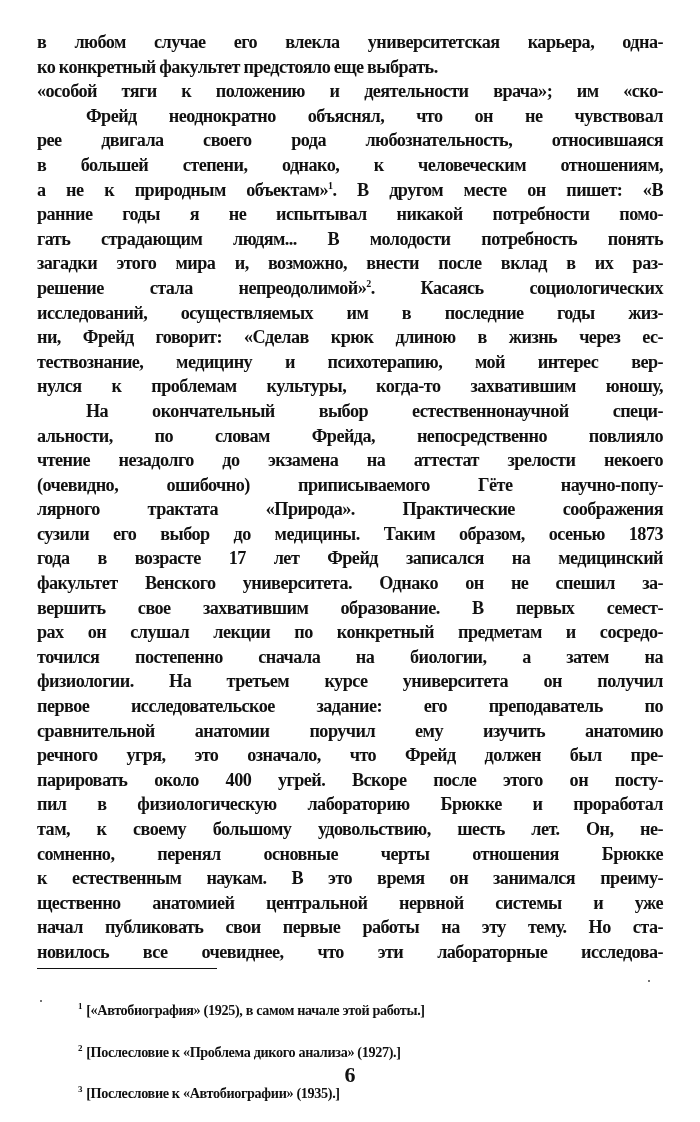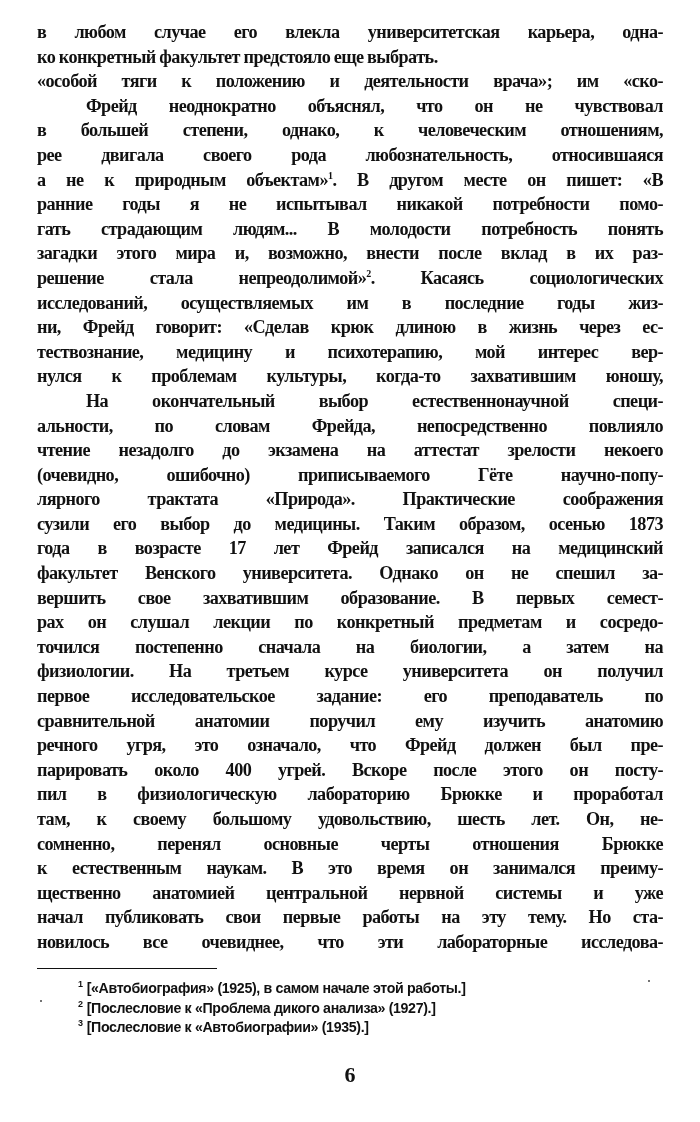--- a/index.html
+++ b/index.html
@@ -11,21 +11,21 @@
       width: 700px;
       height: 1122px;
       position: relative;
       overflow: hidden;
       color: #111111;
       font-family: "DejaVu Serif", "Liberation Serif", serif;
     }
     .page {
       position: absolute;
       left: 37px;
-      top: 20px;
+      top: 30px;
       width: 626px;
     }
     .line {
       display: block;
       height: 24.6px;
       line-height: 24.6px;
       font-size: 18.2px;
       white-space: nowrap;
       text-align: justify;
       text-align-last: justify;
@@ -54,27 +54,28 @@
       border-top: 1.3px solid #111;
     }
     .footnotes {
       position: absolute;
       left: 78px;
       top: 979px;
       width: 560px;
     }
     .fn {
       display: block;
-      font-family: Liberation Sans, sans-serif;
+      font-family: Liberation Serif, serif;
       font-weight: bold;
       font-size: 14.2px;
       line-height: 19.5px;
       height: 19.5px;
       white-space: nowrap;
       letter-spacing: -0.35px;
+      margin-top: 22px;
     }
     .fn .num {
       display: inline-block;
       font-size: 9px;
       vertical-align: 6px;
       margin-right: 4px;
       line-height: 0;
     }
     .page-number {
       position: absolute;
@@ -97,22 +98,22 @@
   </style>
 </head>
 <body>
 
 <div class="page">
   <div id="lines">
       <div class="line"><span>в любом случае его влекла университетская карьера, одна-</span></div>
       <div class="line last"><span>ко конкретный факультет предстояло еще выбрать.</span></div>
       <div class="line"><span>«особой тяги к положению и деятельности врача»; им «ско-</span></div>
       <div class="line indent"><span>Фрейд неоднократно объяснял, что он не чувствовал</span></div>
+      <div class="line"><span>рее двигала своего рода любознательность, относившаяся</span></div>
       <div class="line"><span>в большей степени, однако, к человеческим отношениям,</span></div>
-      <div class="line"><span>рее двигала своего рода любознательность, относившаяся</span></div>
       <div class="line"><span>а не к природным объектам»</span><sup>1</sup><span>. В другом месте он пишет: «В</span></div>
       <div class="line"><span>ранние годы я не испытывал никакой потребности помо-</span></div>
       <div class="line"><span>гать страдающим людям... В молодости потребность понять</span></div>
       <div class="line"><span>загадки этого мира и, возможно, внести после вклад в их раз-</span></div>
       <div class="line"><span>решение стала непреодолимой»</span><sup>2</sup><span>. Касаясь социологических</span></div>
       <div class="line"><span>исследований, осуществляемых им в последние годы жиз-</span></div>
       <div class="line"><span>ни, Фрейд говорит: «Сделав крюк длиною в жизнь через ес-</span></div>
       <div class="line"><span>тествознание, медицину и психотерапию, мой интерес вер-</span></div>
       <div class="line"><span>нулся к проблемам культуры, когда-то захватившим юношу,</span></div>
       <div class="line indent"><span>На окончательный выбор естественнонаучной специ-</span></div>

